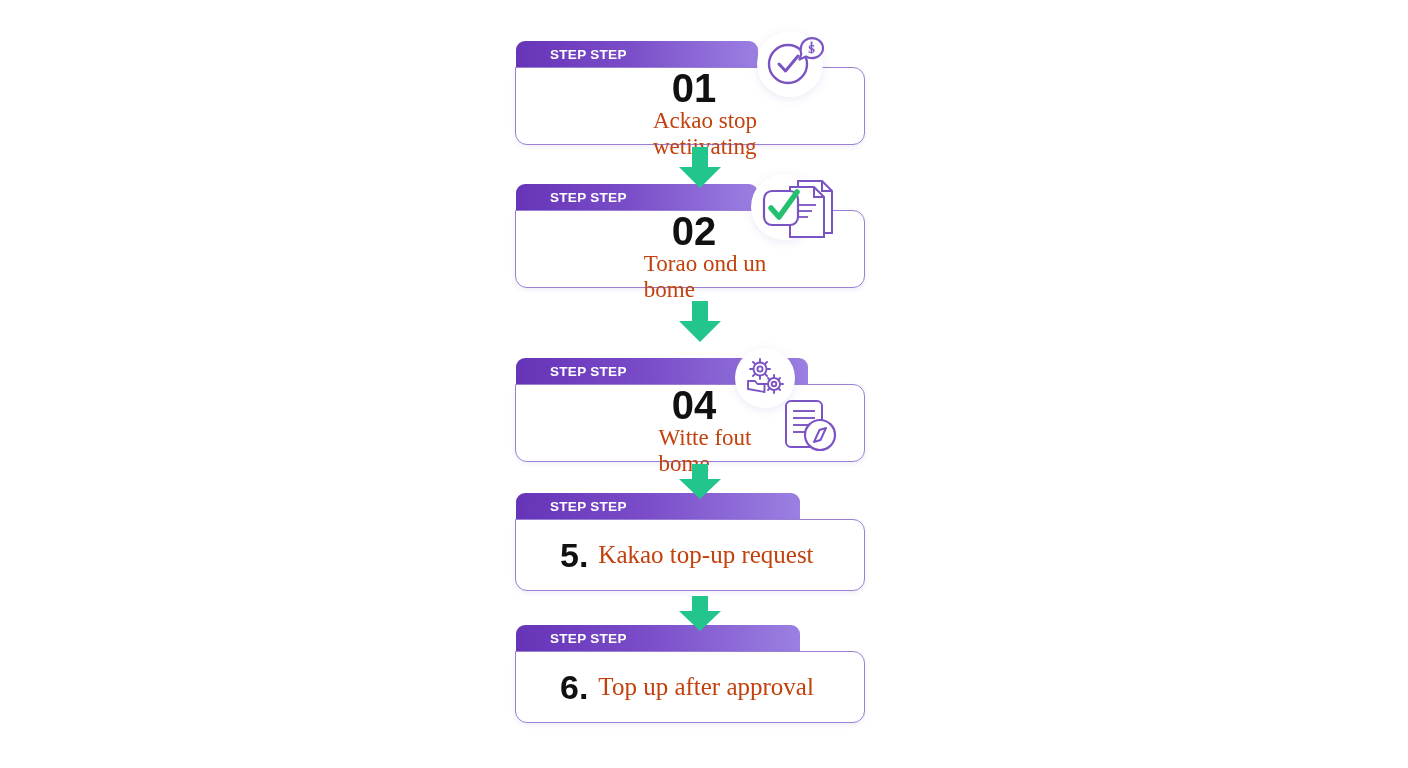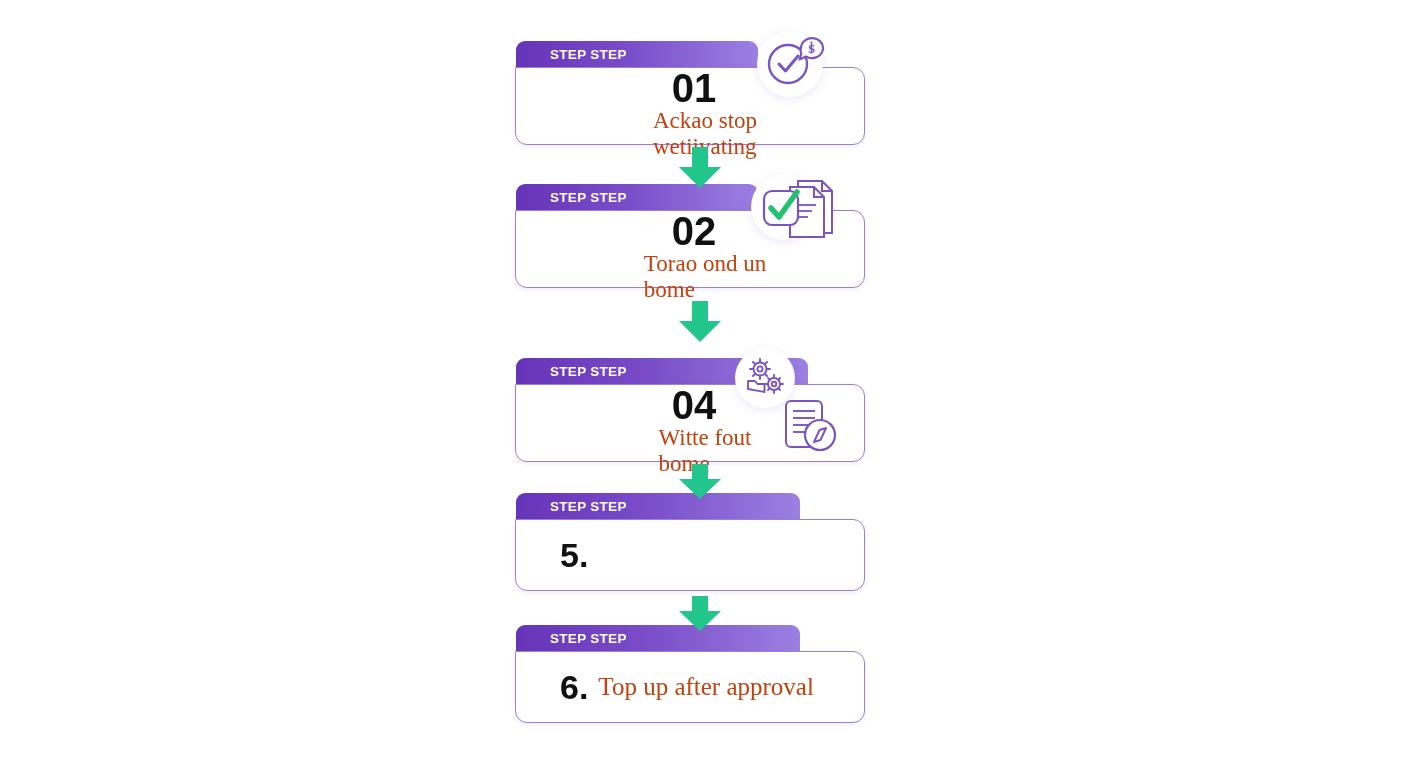--- a/index.html
+++ b/index.html
@@ -234,20 +234,21 @@
       <path d="M15 0 H31 V15 H44 L23 35 L2 15 H15 Z" fill="#22c58b"></path>
     </svg>
   </div>
 
   <div class="step-card short" style="left:515px; top:493px;">
     <div class="card-header" style="width:284px;">
       <span class="card-header-label">STEP STEP</span>
     </div>
     <div class="card-body">
       <div class="card-num">5.</div>
+      <div class="card-text">Kakao top-up request</div>
     </div>
   </div>
 
   <div class="arrow" style="left:677px; top:596px; width:46px; height:36px;">
     <svg width="46" height="36" viewBox="0 0 46 36">
       <path d="M15 0 H31 V15 H44 L23 35 L2 15 H15 Z" fill="#22c58b"></path>
     </svg>
   </div>
 
   <div class="step-card short" style="left:515px; top:625px;">

